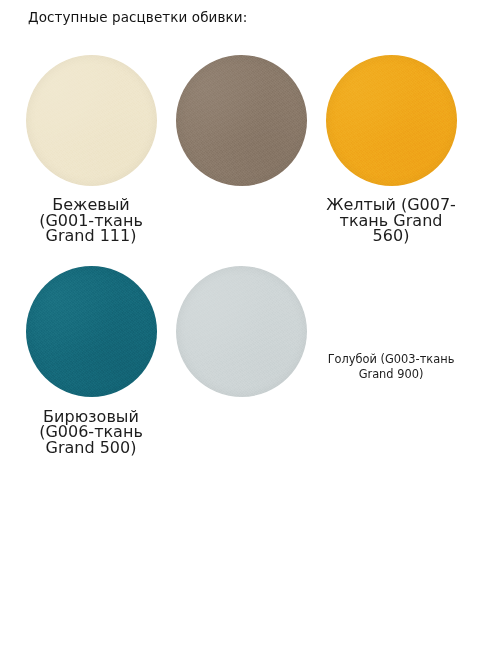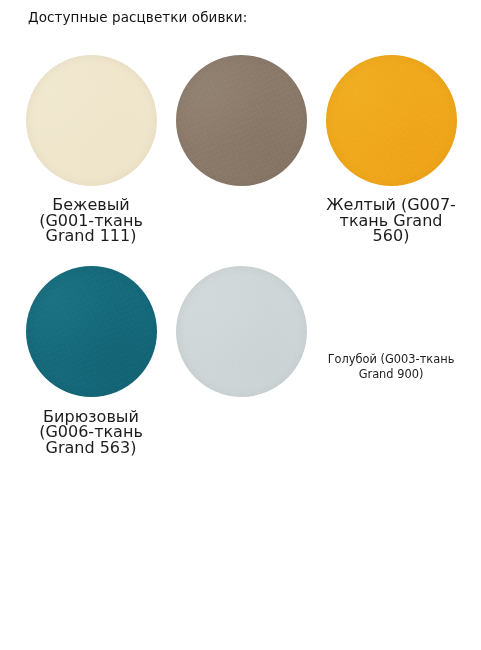--- a/index.html
+++ b/index.html
@@ -155,21 +155,21 @@
         <div class="swatch-disc" style="background-color: rgb(240, 168, 27);"></div>
       </div>
       <div class="swatch-label">Желтый (G007-ткань Grand 560)</div>
     </div>
 
 
     <div class="swatch-cell">
       <div class="swatch-disc-wrap">
         <div class="swatch-disc" style="background-color: rgb(21, 105, 122);"></div>
       </div>
-      <div class="swatch-label">Бирюзовый (G006-ткань Grand 563)</div>
+      <div class="swatch-label">Бирюзовый (G006-ткань Grand 500)</div>
     </div>
 
     <div class="swatch-cell swatch-cell--last-disc">
       <div class="swatch-disc-wrap">
         <div class="swatch-disc" style="background-color: rgb(207, 214, 215);"></div>
       </div>
     </div>
 
     <div class="swatch-cell swatch-cell--side-label">
       <div class="swatch-label swatch-label--side">Голубой (G003-ткань Grand 900)</div>

